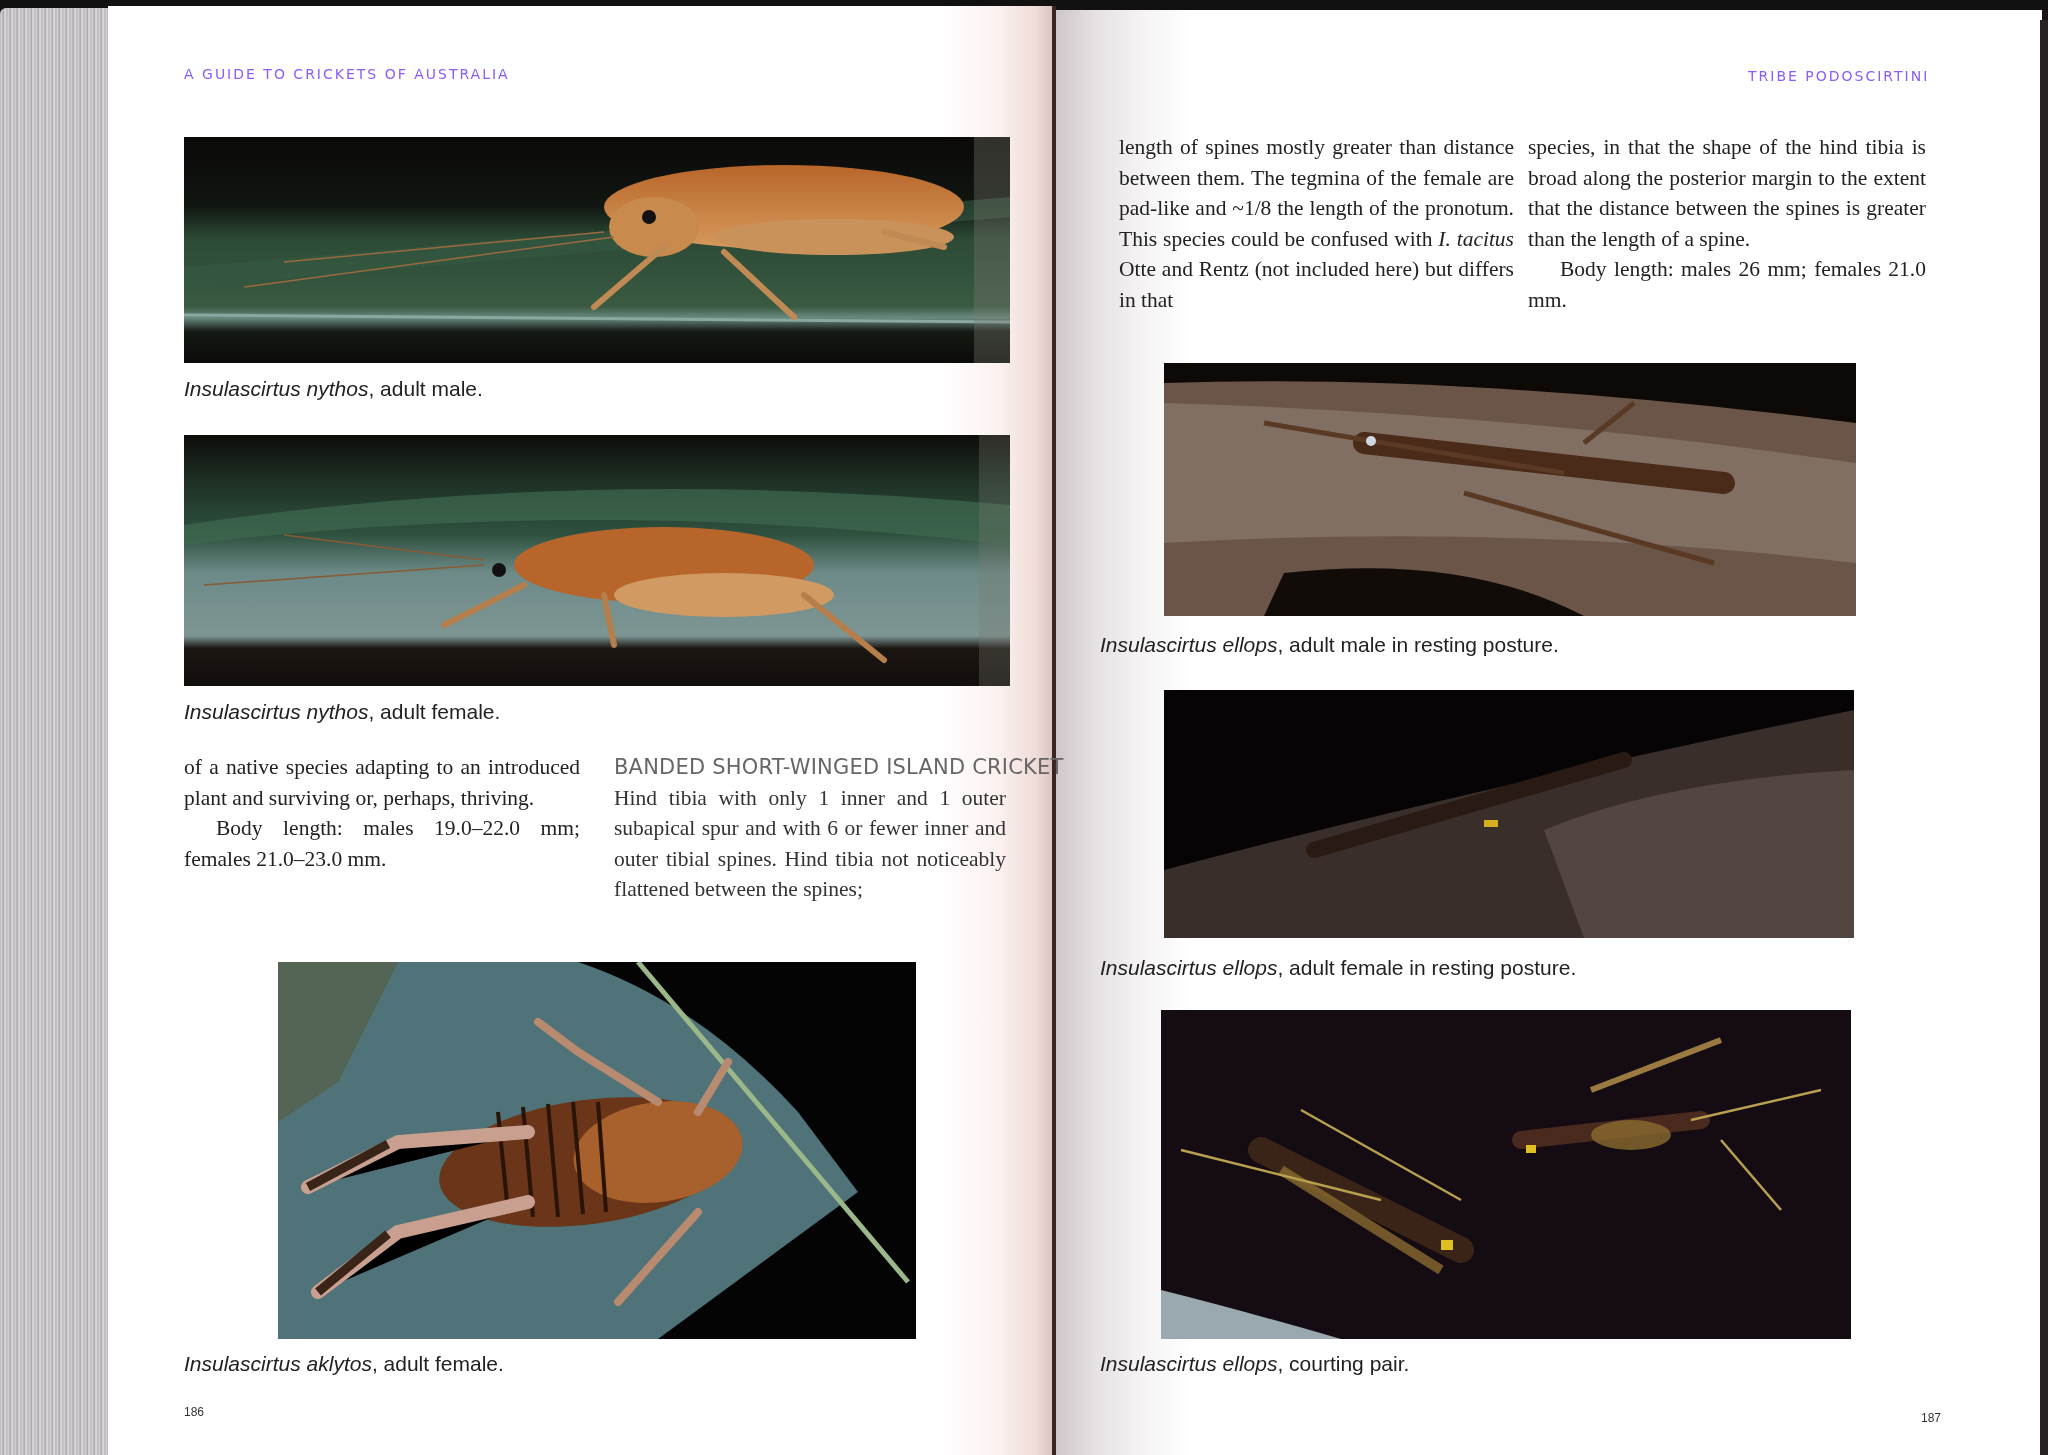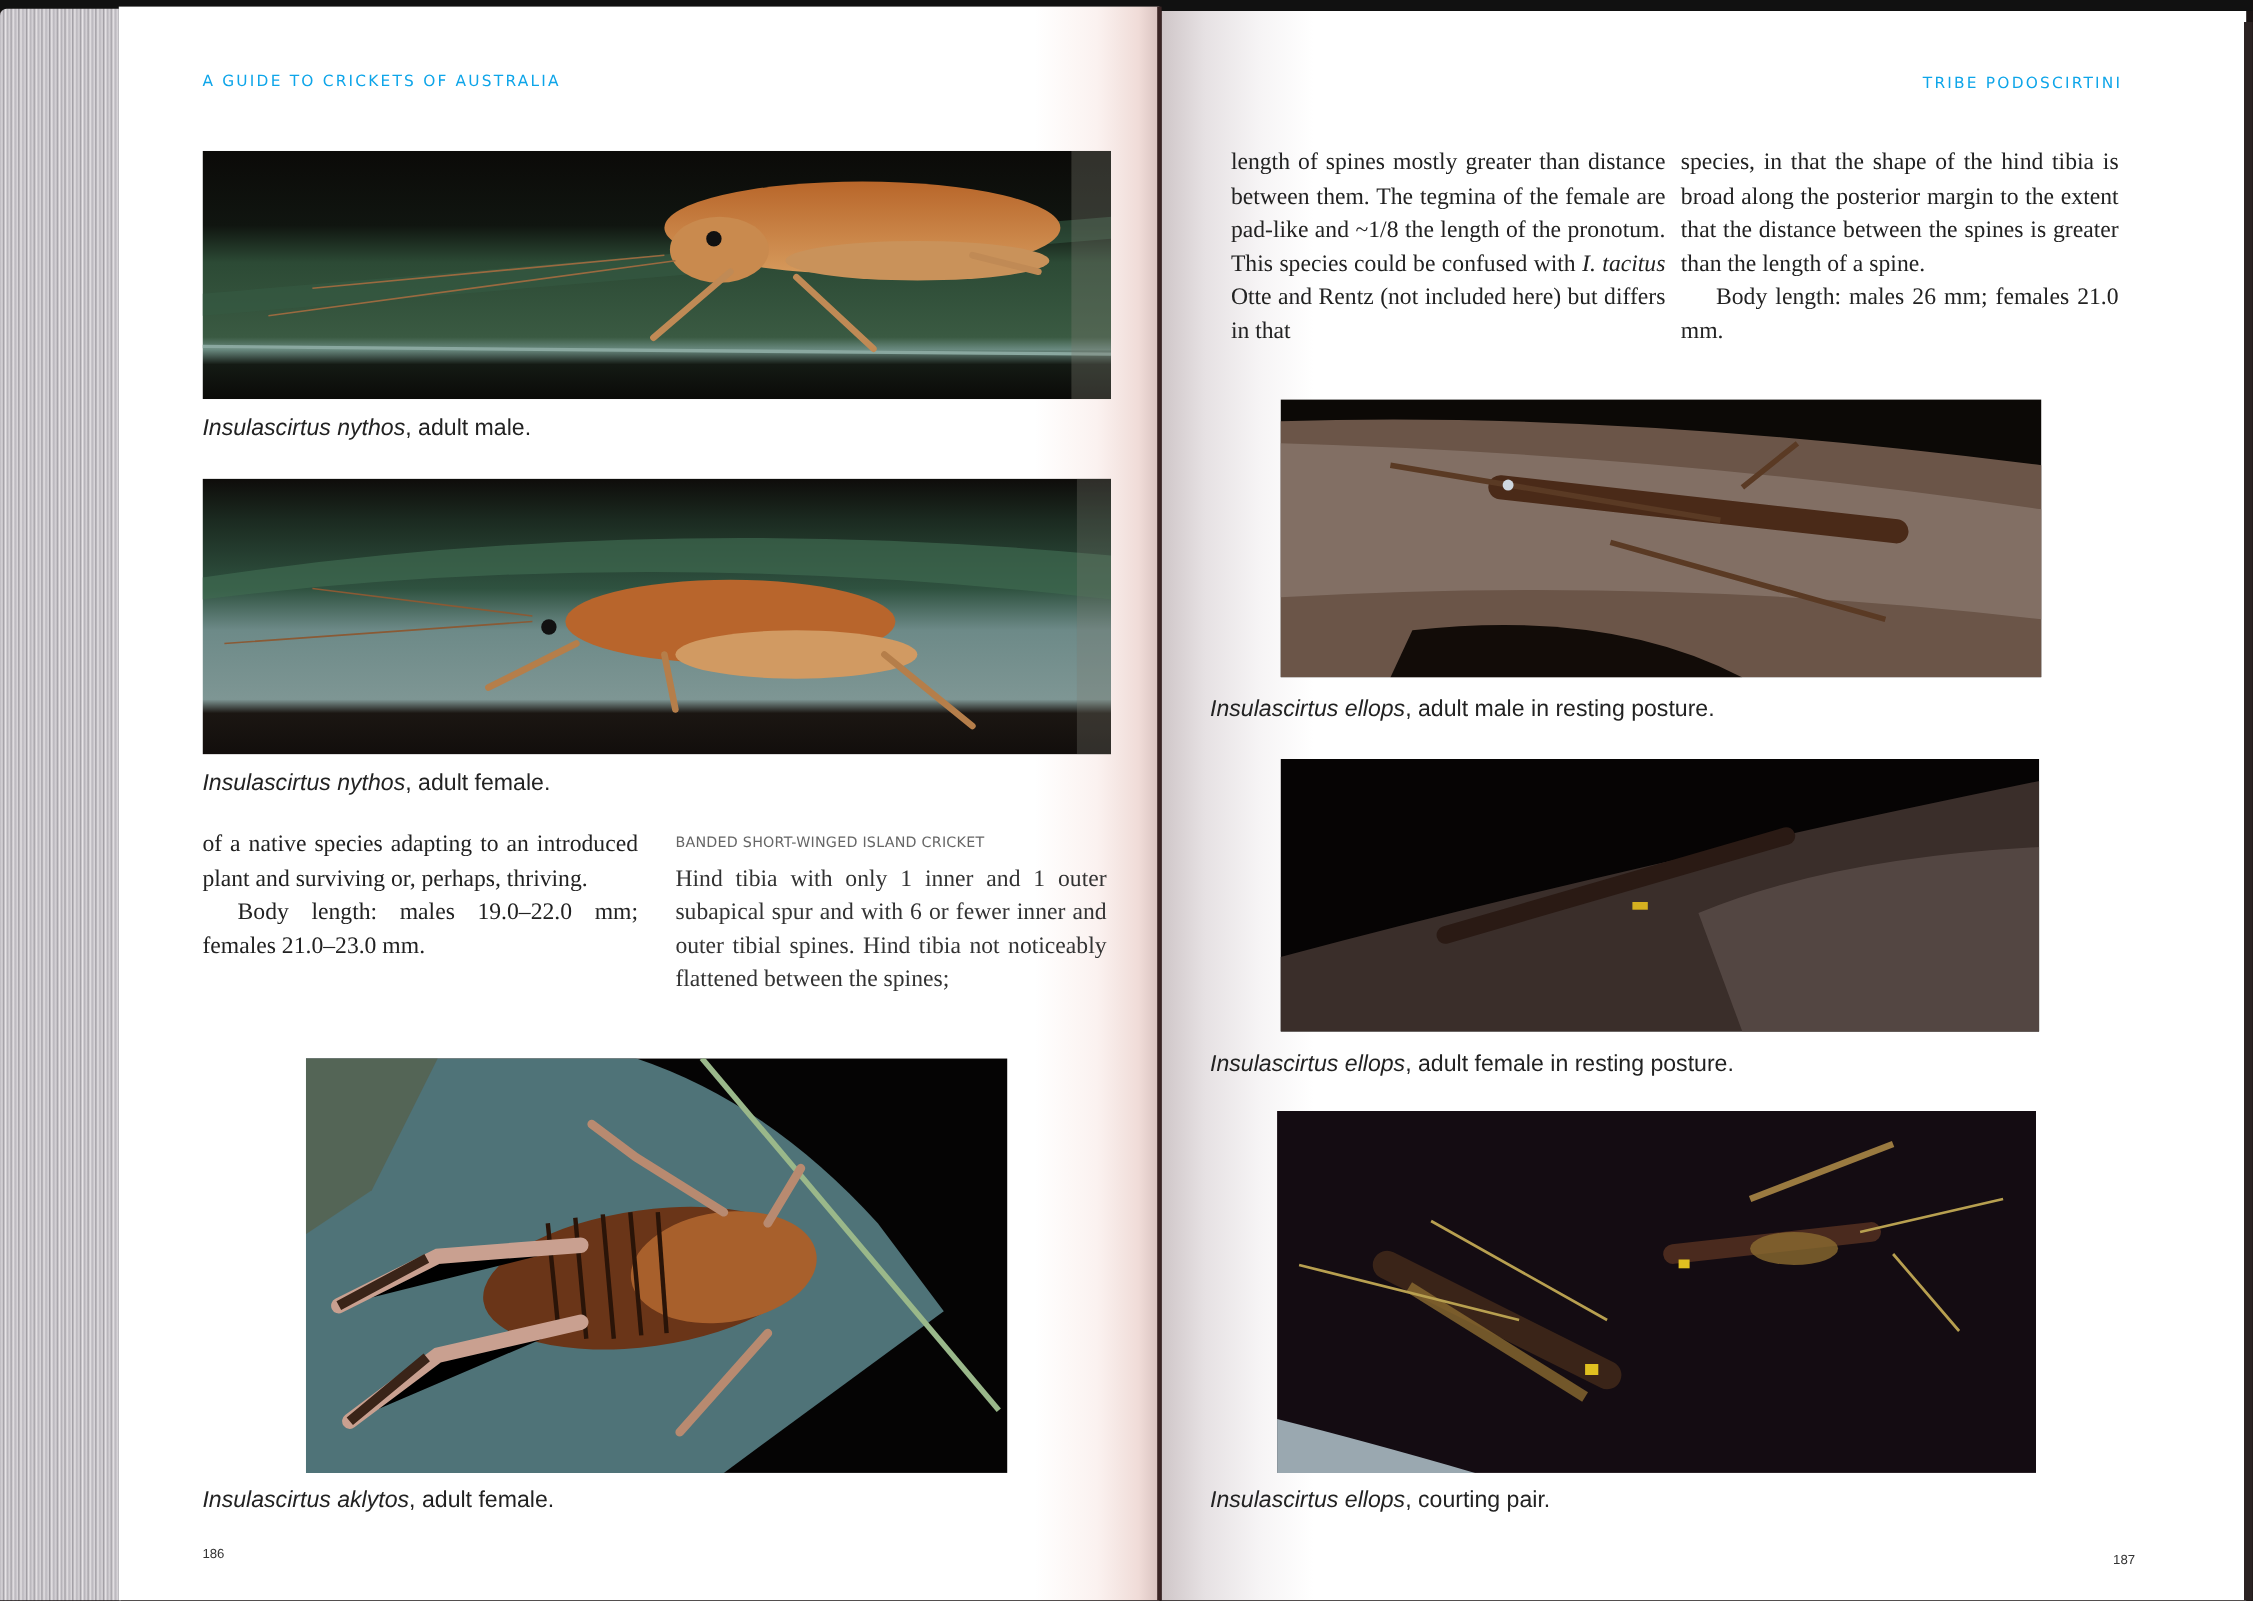--- a/index.html
+++ b/index.html
@@ -24,40 +24,40 @@
   }
   .spine { left:1052px; top:6px; width:4px; height:1449px; background:#3a2424; }
   .page-right {
     left:1056px; top:10px; width:986px; height:1445px;
     background: linear-gradient(90deg,#cfc6c8 0%,#e6e1e3 4%,#f6f4f5 9%,#ffffff 14%,#ffffff 100%);
   }
   .right-edge { left:2040px; top:20px; width:8px; height:1435px; background:#2a2222; }
 
   .running-head {
     font-family:"DejaVu Sans", sans-serif; font-size:14px; letter-spacing:2px;
-    color:#0ea5e9; white-space:nowrap;
+    color:#8b5cf6; white-space:nowrap;
   }
 
   .photo { overflow:hidden; }
   .photo svg { display:block; width:100%; height:100%; }
 
   .caption {
     font-family:"Liberation Sans", sans-serif; font-size:21px; color:#222; white-space:nowrap;
   }
   .caption i { font-style:italic; }
 
   .body-text {
     font-family:"Liberation Serif", serif; font-size:21.5px; line-height:30.5px;
     color:#222; text-align:justify;
   }
   .body-text p { margin:0; }
   .indent { text-indent:32px; }
   .species-title { font-weight:bold; font-style:italic; }
   .common-name {
-    font-family:"DejaVu Sans", sans-serif; font-size:13px; color:#666; letter-spacing:0.2px;
+    font-family:"DejaVu Sans", sans-serif; font-size:21px; color:#666; letter-spacing:0.2px;
     white-space:nowrap;
   }
   .fade-right { color:#333; }
   .page-num {
     font-family:"Liberation Sans", sans-serif; font-size:12px; color:#333;
   }
 </style>
 </head>
 <body>
 

